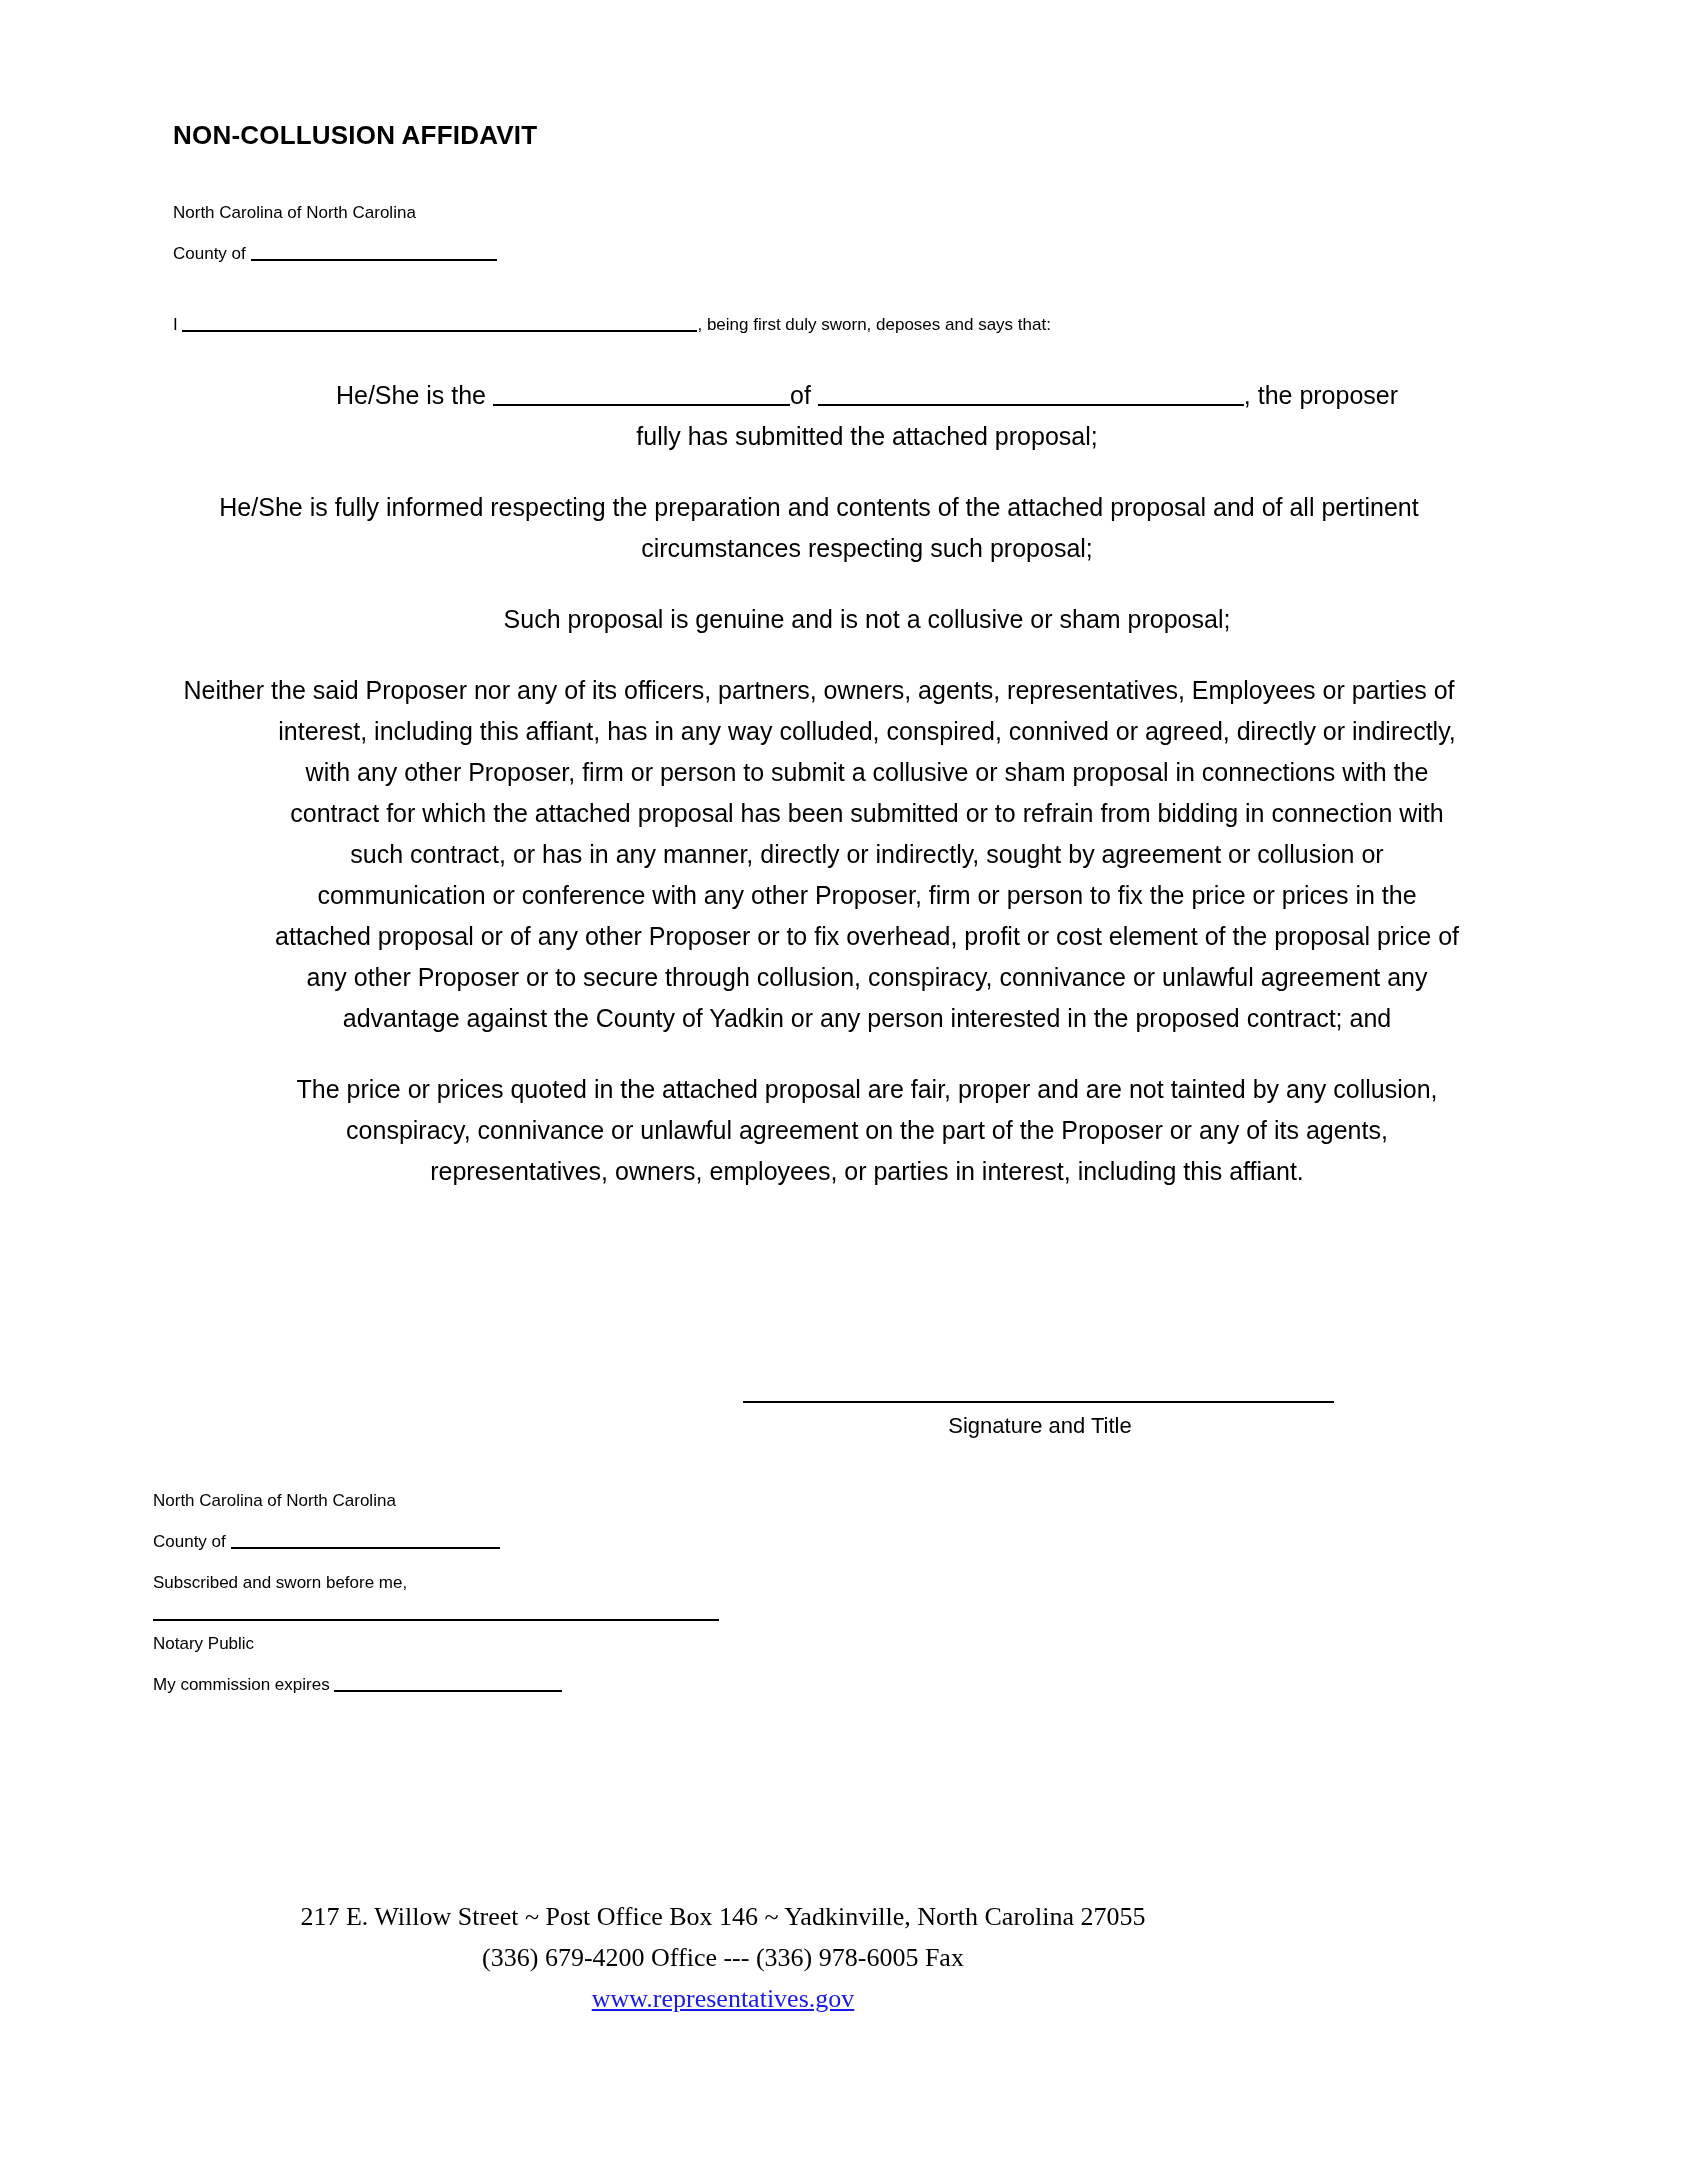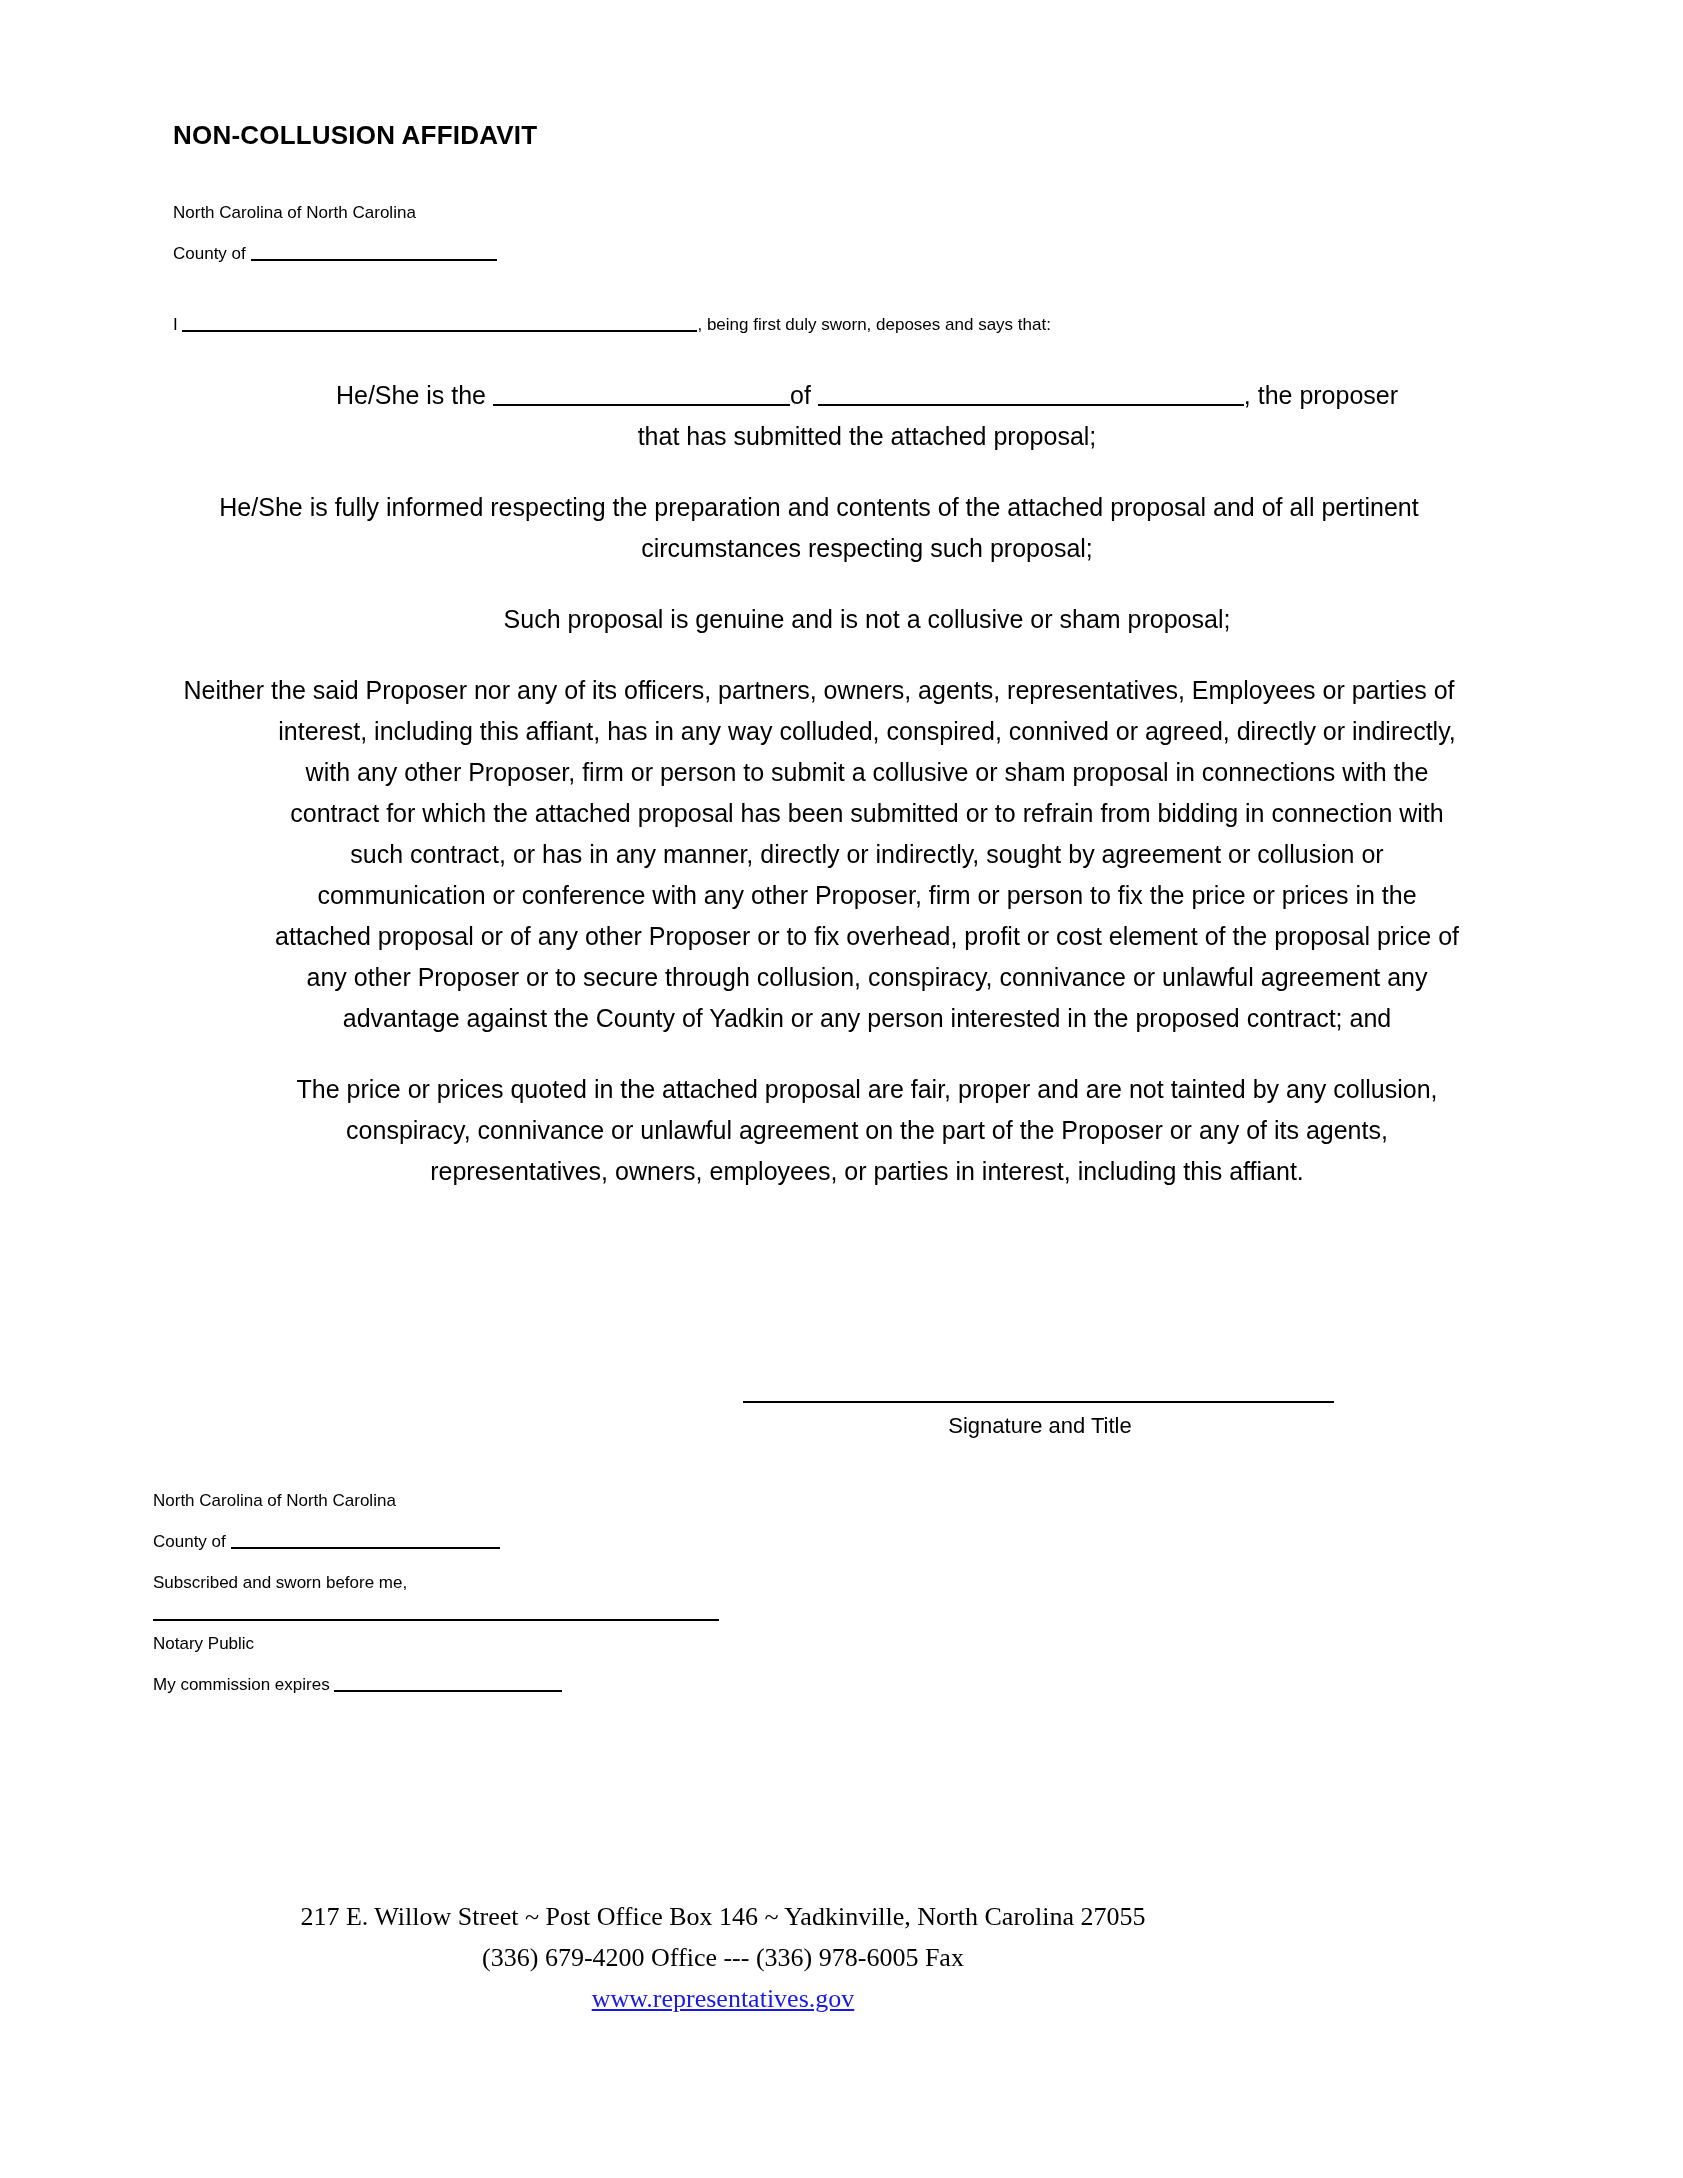--- a/index.html
+++ b/index.html
@@ -144,21 +144,21 @@
       <span class="blank b-name"></span><span>, being first duly sworn, deposes and says that:</span>
     </div>
 
     <div class="spacer-md"></div>
 
     <div class="para">
       <span>He/She is the</span>
       <span class="blank b-title"></span><span>of</span>
       <span class="blank b-firm"></span><span>, the proposer</span>
     </div>
-    <div class="para">that has submitted the attached proposal;</div>
+    <div class="para">fully has submitted the attached proposal;</div>
 
     <div class="spacer-md"></div>
 
     <div class="para hanging">He/She is fully informed respecting the preparation and contents of the attached proposal and of all pertinent circumstances respecting such proposal;</div>
 
     <div class="spacer-md"></div>
 
     <div class="para">Such proposal is genuine and is not a collusive or sham proposal;</div>
 
     <div class="spacer-md"></div>

